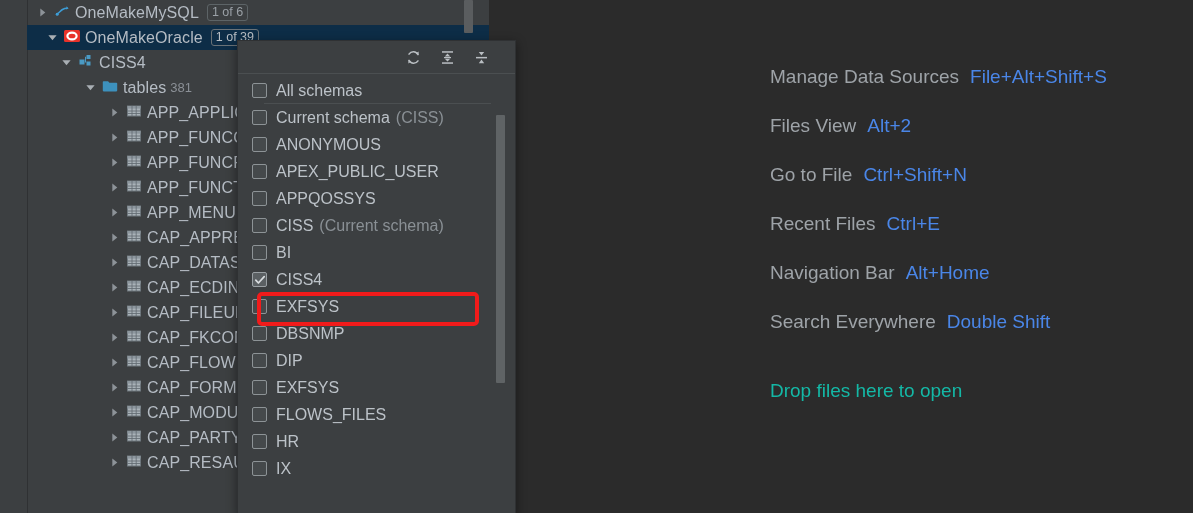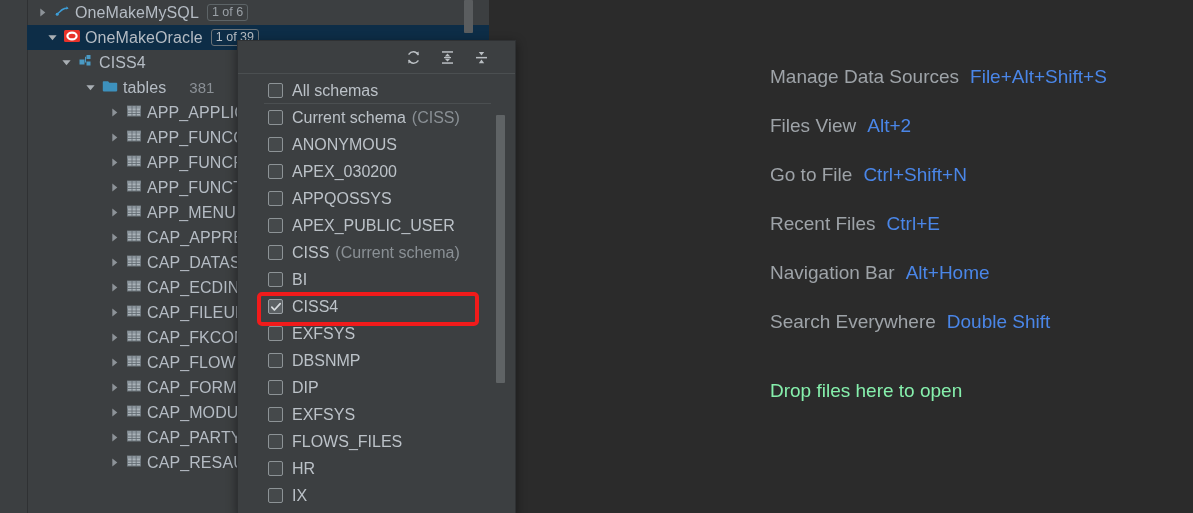--- a/index.html
+++ b/index.html
@@ -27,21 +27,21 @@
   .trow.selected{background:#0d2d47;}
   .twist{
     width:18px;min-width:18px;display:flex;align-items:center;justify-content:center;
   }
   .twist svg{display:block;}
   .ticon{
     width:22px;min-width:22px;display:flex;align-items:center;justify-content:center;
   }
   .tlabel{padding-left:2px;letter-spacing:.1px;}
   .tcount{
-    margin-left:23px;font-size:15px;color:#8b9096;
+    margin-left:4px;font-size:13px;color:#8b9096;
   }
   .tbadge{
     margin-left:8px;font-size:12.5px;color:#9aa0a6;
     border:1px solid #5d6467;border-radius:3px;padding:0px 4px 1px 4px;
     line-height:14px;
   }
   .trow.selected .tbadge{color:#b8bec4;border-color:#6a7277;}
 
   
   #tree-scrollbar-track{
@@ -64,21 +64,21 @@
   }
   .tbtn{
     width:20px;height:20px;display:flex;align-items:center;justify-content:center;
     cursor:default;
   }
   #popup-list{
     position:relative;height:440px;overflow:hidden;padding-top:3px;
   }
   .srow{
     position:relative;height:27px;display:flex;align-items:center;
-    padding-left:30px;font-size:16px;color:#bcc2c8;white-space:nowrap;
+    padding-left:14px;font-size:16px;color:#bcc2c8;white-space:nowrap;
   }
   .cb{
     width:15px;height:15px;min-width:15px;box-sizing:border-box;
     border:1px solid #8d9396;background:#45494b;border-radius:2px;
     margin-right:9px;display:flex;align-items:center;justify-content:center;
   }
   .cb.checked{background:#5b6063;border-color:#9aa0a4;}
   .cb .tick{display:none;}
   .cb.checked .tick{display:block;}
   .smuted{color:#8a9095;margin-left:6px;}
@@ -101,21 +101,21 @@
 
   
   #hints{
     position:absolute;left:770px;top:52px;width:420px;
   }
   .hint{
     height:49px;display:flex;align-items:center;font-size:19px;white-space:nowrap;
   }
   .hint .htext{color:#9ea3a8;}
   .hint .hkey{color:#4a86e8;margin-left:11px;}
-  .hint.nokey .htext{color:#86efac;margin-top:40px;}
+  .hint.nokey .htext{color:#14b8a6;margin-top:40px;}
 </style>
 </head>
 <body>
 
 <div id="tree-panel">
   <div id="tree-gutter"></div>
   <div id="tree-rows">
       <div class="trow" style="padding-left: 6px;">
         <span class="twist">
           <svg width="11" height="11" viewBox="0 0 11 11">
@@ -445,29 +445,25 @@
         <span class="cb"></span>
         <span>Current schema</span>
         <span class="smuted">(CISS)</span>
       </div>
       <div class="srow">
         <span class="cb"></span>
         <span>ANONYMOUS</span>
       </div>
       <div class="srow">
         <span class="cb"></span>
-        <span>APEX_030200</span>
+        <span>APEX_PUBLIC_USER</span>
       </div>
       <div class="srow">
         <span class="cb"></span>
         <span>APPQOSSYS</span>
-      </div>
-      <div class="srow">
-        <span class="cb"></span>
-        <span>APEX_PUBLIC_USER</span>
       </div>
       <div class="srow">
         <span class="cb"></span>
         <span>CISS</span>
         <span class="smuted">(Current schema)</span>
       </div>
       <div class="srow">
         <span class="cb"></span>
         <span>BI</span>
       </div>

